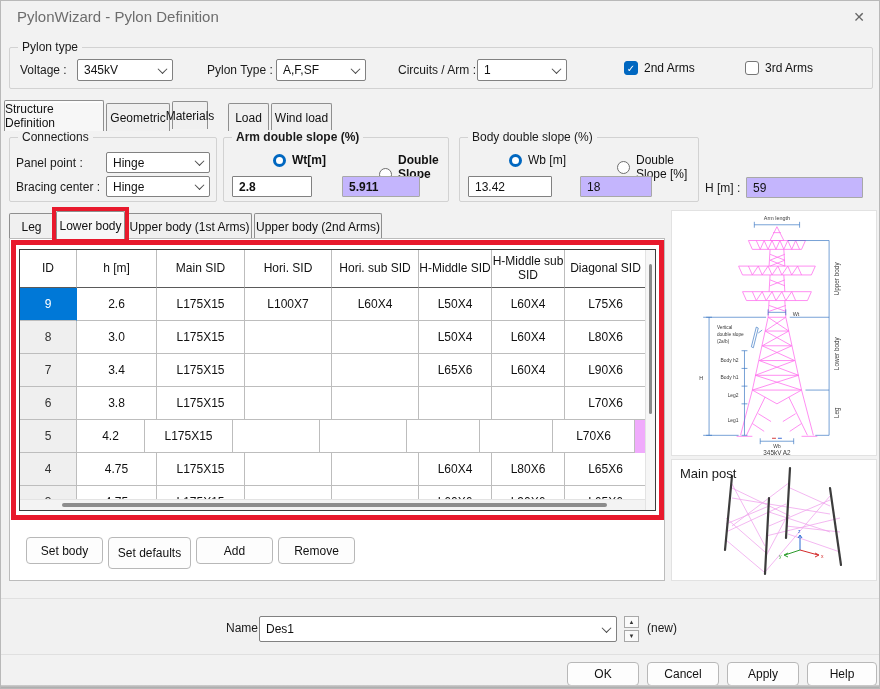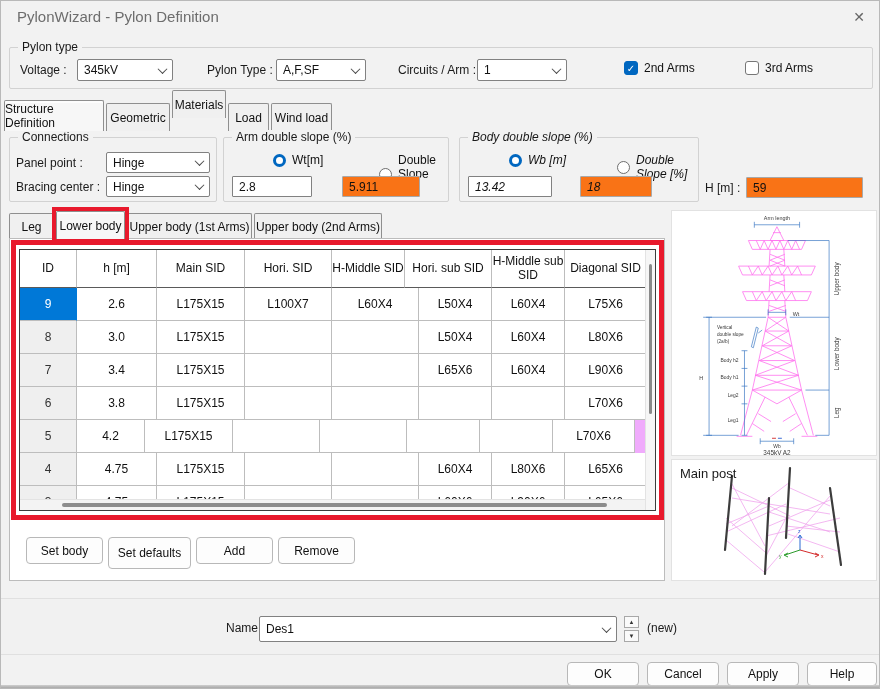--- a/index.html
+++ b/index.html
@@ -12,21 +12,21 @@
   #title{left:16px;top:7px;font-size:15px;color:#6d6d6d;}
   #close-btn{right:10px;top:6px;width:20px;height:20px;display:flex;align-items:center;justify-content:center;color:#666;font-size:14px;cursor:default;}
   
   .groupbox{border:1px solid #d2d2d2;border-radius:2px;background:transparent;}
   .legend{position:absolute;top:-8px;left:8px;background:#f2f2f2;padding:0 4px;font-size:12px;color:#1a1a1a;}
   
   .combo{background:#fff;border:1px solid #818181;border-radius:2px;display:flex;align-items:center;padding:0 6px;font-size:12px;color:#111;}
   .combo .val{flex:1;overflow:hidden;}
   .chev{width:7px;height:7px;border-right:1.4px solid #4a4a4a;border-bottom:1.4px solid #4a4a4a;transform:rotate(45deg) translate(-1px,-1px);flex:none;}
   .field{background:#fff;border:1px solid #818181;border-radius:1px;font-size:12px;color:#111;padding:2px 6px;display:flex;align-items:center;}
-  .field.disabled{background:#f97316;border-color:#a8a8a8;}
+  .field.disabled{background:#c4b5fd;border-color:#a8a8a8;}
   
   .radio{display:flex;align-items:center;gap:6px;font-size:12px;color:#111;padding-left:39px;}
   .radio .ring{width:13px;height:13px;border-radius:50%;border:1px solid #6e6e6e;background:#fff;flex:none;position:relative;}
   .radio.on .ring{border:3.5px solid #0067c0;background:#fff;}
   .check{display:flex;align-items:center;gap:6px;font-size:12px;color:#111;}
   .check .box{width:14px;height:14px;border-radius:3px;border:1px solid #767676;background:#fff;flex:none;display:flex;align-items:center;justify-content:center;color:#fff;font-size:10px;}
   .check.on .box{background:#0067c0;border-color:#0067c0;}
   
   .tab{position:absolute;background:#f0f0f0;border:1px solid #8f8f8f;border-bottom:none;display:flex;align-items:center;justify-content:center;font-size:12px;color:#111;border-radius:2px 2px 0 0;}
   .tab.active{background:#f7f7f7;z-index:3;box-shadow:inset 0 2px 0 #fdfdfd;}
@@ -96,21 +96,21 @@
       <span>3rd Arms</span>
     </div>
   </div>
 
   <div class="tab active" style="left:3px;top:99px;width:100px;height:31px;">
       <span>Structure Definition</span>
     </div>
   <div class="tab" style="left:105px;top:102px;width:64px;height:28px;">
       <span>Geometric</span>
     </div>
-  <div class="tab" style="left:171px;top:89px;width:54px;height:28px;">
+  <div class="tab" style="left:171px;top:100px;width:36px;height:28px;">
       <span>Materials</span>
     </div>
   <div class="tab" style="left:227px;top:102px;width:41px;height:28px;">
       <span>Load</span>
     </div>
   <div class="tab" style="left:270px;top:102px;width:61px;height:28px;">
       <span>Wind load</span>
     </div>
 
   <div class="abs groupbox" style="left:8px;top:136px;width:208px;height:65px;">
@@ -120,39 +120,39 @@
       <span class="val">Hinge</span>
       <span class="chev"></span>
     </div>
     <span class="abs txt" style="left:6px;top:42px;">Bracing center :</span>
     <div class="abs combo" style="left:96px;top:38px;width:104px;height:21px;">
       <span class="val">Hinge</span>
       <span class="chev"></span>
     </div>
   </div>
 
-  <div class="abs groupbox" style="left:222px;top:136px;width:226px;height:65px;">
+  <div class="abs groupbox" style="left:222px;top:136px;width:226px;height:65px;font-weight:bold;">
     <span class="legend">Arm double slope (%)</span>
     <div class="abs radio on" style="left:10px;top:15px;">
       <span class="ring"></span>
       <span>Wt[m]</span>
     </div>
     <div class="abs radio" style="left:116px;top:15px;">
       <span class="ring"></span>
       <span>Double Slope [%]</span>
     </div>
     <div class="abs field" style="left:8px;top:38px;width:80px;height:21px;">
         <span>2.8</span>
       </div>
     <div class="abs field disabled" style="left:118px;top:38px;width:78px;height:21px;">
         <span>5.911</span>
       </div>
   </div>
 
-  <div class="abs groupbox" style="left:458px;top:136px;width:240px;height:65px;font-style:italic;">
+  <div class="abs groupbox" style="left:458px;top:136px;width:240px;height:65px;">
     <span class="legend">Body double slope (%)</span>
     <div class="abs radio on" style="left:10px;top:15px;">
       <span class="ring"></span>
       <span>Wb [m]</span>
     </div>
     <div class="abs radio" style="left:118px;top:15px;">
       <span class="ring"></span>
       <span>Double Slope [%]</span>
     </div>
     <div class="abs field" style="left:8px;top:38px;width:84px;height:21px;">
@@ -183,22 +183,22 @@
 
   <div class="abs" id="content-panel"></div>
 
   <div class="abs" id="grid">
     <div id="grid-head">
         <div class="tr">
           <div class="th" style="width: 57px;">ID</div>
           <div class="th" style="width: 80px;">h [m]</div>
           <div class="th" style="width: 88px;">Main SID</div>
           <div class="th" style="width: 87px;">Hori. SID</div>
+          <div class="th" style="width: 87px;">Hori. sub SID</div>
           <div class="th" style="width: 73px;">H-Middle SID</div>
-          <div class="th" style="width: 87px;">Hori. sub SID</div>
           <div class="th" style="width: 73px;">H-Middle sub SID</div>
           <div class="th" style="width: 82px;">Diagonal SID</div>
         </div>
       </div>
     <div id="grid-body">
         <div class="tr">
           <div class="td idcell sel" style="width: 57px;">9</div>
           <div class="td" style="width: 80px;">2.6</div>
           <div class="td" style="width: 88px;">L175X15</div>
           <div class="td" style="width: 87px;">L100X7</div>

